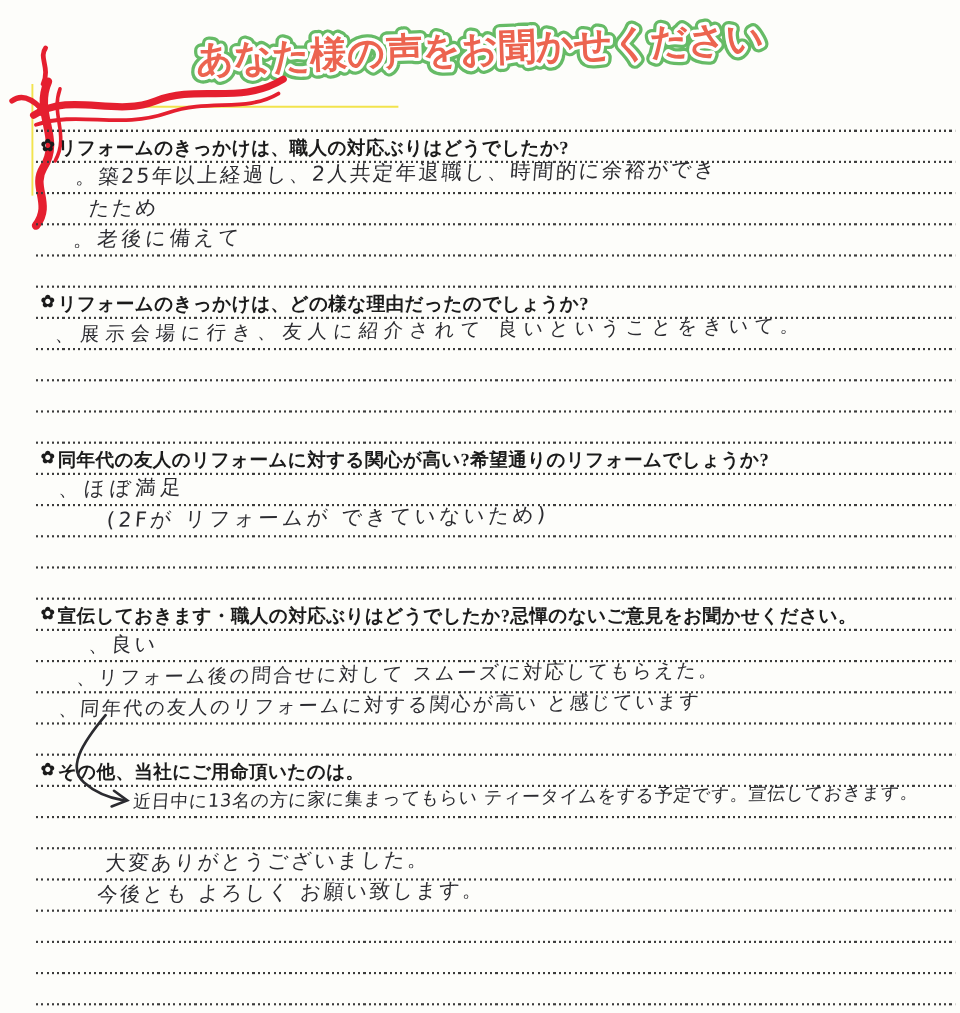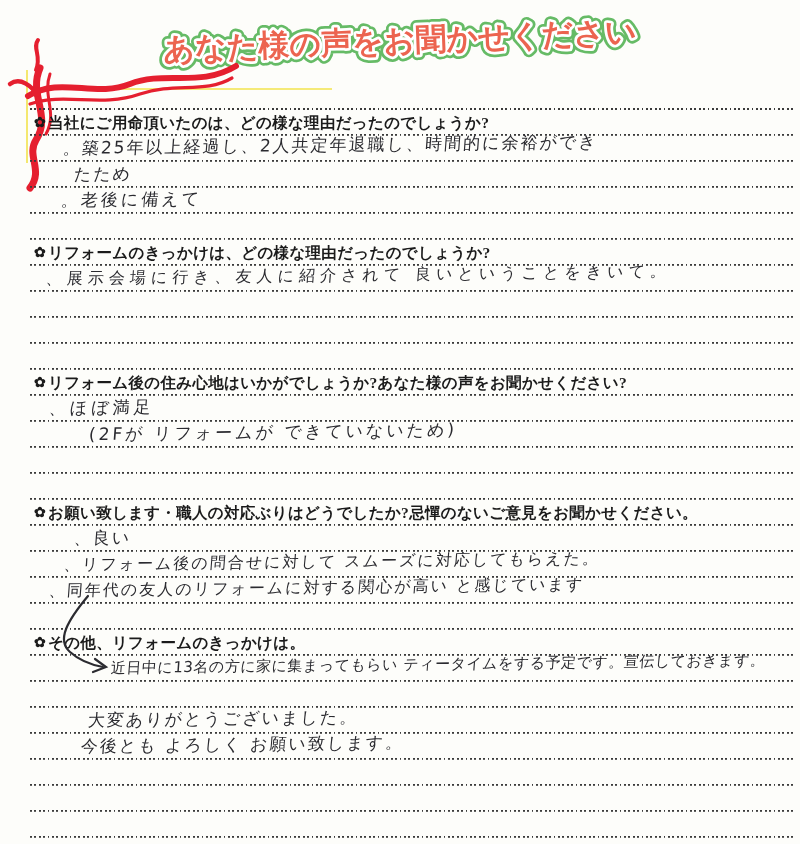--- a/index.html
+++ b/index.html
@@ -66,53 +66,53 @@
     <path d="M36,70 C42,56 32,48 38,40" stroke-width="4"></path>
   </g>
   <circle cx="36" cy="92" r="5" fill="#e51f2f"></circle>
 </svg>
 
 <div class="form">
   <div class="topline"></div>
   <div>
       <div class="row q">
         <span class="flower">✿</span>
-        <span>当社にご用命頂いたのは、どの様な理由だったのでしょうか?</span>
+        <span>リフォームのきっかけは、職人の対応ぶりはどうでしたか?</span>
       </div>
       <div class="row h"><span class="hw" style="margin-left: 32px; font-size: 17px; letter-spacing: 2px;">。築25年以上経過し、2人共定年退職し、時間的に余裕ができ</span></div>
       <div class="row h"><span class="hw" style="margin-left: 43px; font-size: 17px; letter-spacing: 2px;">たため</span></div>
       <div class="row h"><span class="hw" style="margin-left: 30px; font-size: 17px; letter-spacing: 3px;">。老後に備えて</span></div>
       <div class="row b"></div>
       <div class="row q">
         <span class="flower">✿</span>
         <span>リフォームのきっかけは、どの様な理由だったのでしょうか?</span>
       </div>
       <div class="row h"><span class="hw" style="margin-left: 15px; font-size: 16px; letter-spacing: 5px;">、展示会場に行き、友人に紹介されて 良いということをきいて。</span></div>
       <div class="row b"></div>
       <div class="row b"></div>
       <div class="row b"></div>
       <div class="row q">
         <span class="flower">✿</span>
-        <span>リフォーム後の住み心地はいかがでしょうか?あなた様の声をお聞かせください?</span>
+        <span>同年代の友人のリフォームに対する関心が高い?希望通りのリフォームでしょうか?</span>
       </div>
       <div class="row h"><span class="hw" style="margin-left: 18px; font-size: 17px; letter-spacing: 4px;">、ほぼ満足</span></div>
       <div class="row h"><span class="hw" style="margin-left: 58px; font-size: 17px; letter-spacing: 3px;">(2Fが リフォームが できていないため)</span></div>
       <div class="row b"></div>
       <div class="row b"></div>
       <div class="row q">
         <span class="flower">✿</span>
-        <span>お願い致します・職人の対応ぶりはどうでしたか?忌憚のないご意見をお聞かせください。</span>
+        <span>宣伝しておきます・職人の対応ぶりはどうでしたか?忌憚のないご意見をお聞かせください。</span>
       </div>
       <div class="row h"><span class="hw" style="margin-left: 43px; font-size: 17px; letter-spacing: 2px;">、良い</span></div>
       <div class="row h"><span class="hw" style="margin-left: 33px; font-size: 16px; letter-spacing: 2px;">、リフォーム後の問合せに対して スムーズに対応してもらえた。</span></div>
       <div class="row h"><span class="hw" style="margin-left: 18px; font-size: 16px; letter-spacing: 2px;">、同年代の友人のリフォームに対する関心が高い と感じています</span></div>
       <div class="row b"></div>
       <div class="row q">
         <span class="flower">✿</span>
-        <span>その他、リフォームのきっかけは。</span>
+        <span>その他、当社にご用命頂いたのは。</span>
       </div>
       <div class="row h"><span class="hw" style="margin-left: 80px; font-size: 15px; letter-spacing: 0.5px;">近日中に13名の方に家に集まってもらい ティータイムをする予定です。宣伝しておきます。</span></div>
       <div class="row b"></div>
       <div class="row h"><span class="hw" style="margin-left: 57px; font-size: 17px; letter-spacing: 2px;">大変ありがとうございました。</span></div>
       <div class="row h"><span class="hw" style="margin-left: 50px; font-size: 17px; letter-spacing: 2px;">今後とも よろしく お願い致します。</span></div>
       <div class="row b"></div>
       <div class="row b"></div>
       <div class="row b"></div>
     </div>
 </div>

